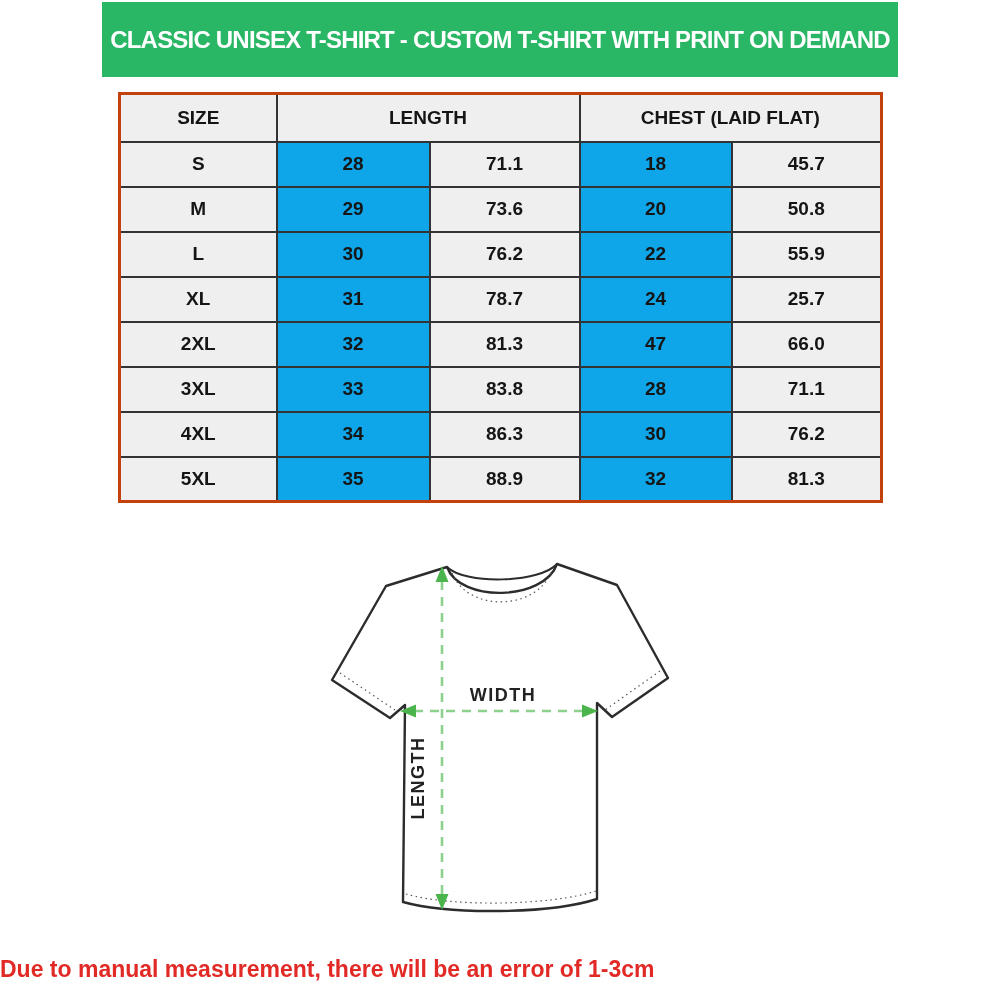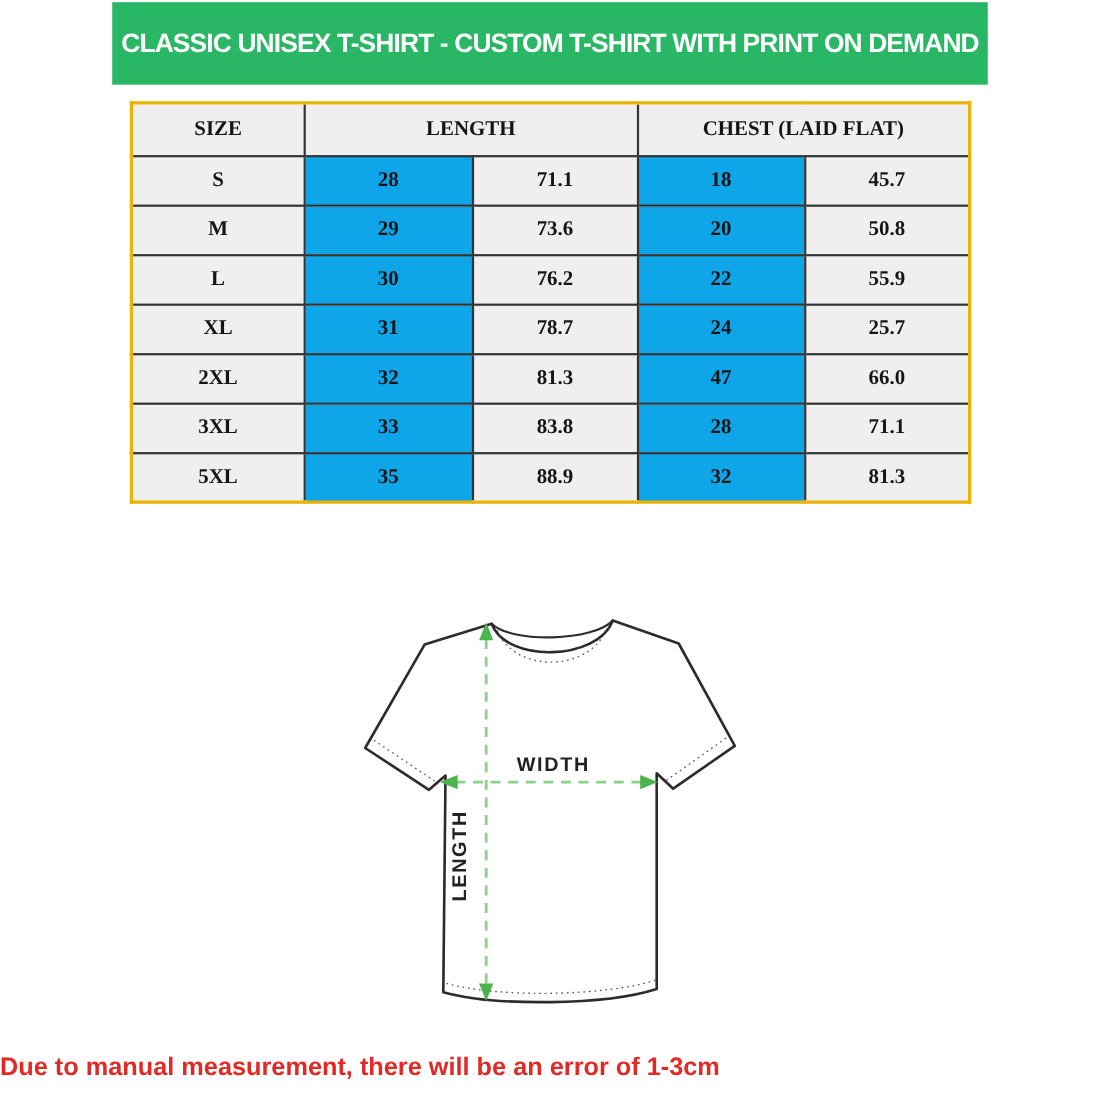--- a/index.html
+++ b/index.html
@@ -11,22 +11,21 @@
     display: flex; align-items: center; justify-content: center;
   }
   .banner-title {
     color: #ffffff; font-weight: bold; font-size: 24px; letter-spacing: -0.8px;
     white-space: nowrap; text-align: center;
   }
 
   table.size-chart {
     position: absolute; left: 118px; top: 92px; width: 762px;
     border-collapse: collapse; table-layout: fixed;
-    border: 3px solid #eab308;
-    font-family: Liberation Serif, serif;
+    border: 3px solid #c2410c;
   }
   table.size-chart td, table.size-chart th {
     border: 2px solid #333333;
     text-align: center; vertical-align: middle;
     color: #151515;
     overflow: hidden;
   }
   table.size-chart th { height: 48px; font-size: 19px; font-weight: bold; background: #efefef; }
   table.size-chart td { height: 45px; font-size: 19px; font-weight: bold; }
   td.cell-gray { background: #efefef; }
@@ -99,20 +98,27 @@
       <td class="cell-gray">66.0</td>
     </tr>
     <tr>
       <td class="cell-gray">3XL</td>
       <td class="cell-white">33</td>
       <td class="cell-gray">83.8</td>
       <td class="cell-white">28</td>
       <td class="cell-gray">71.1</td>
     </tr>
     <tr>
+      <td class="cell-gray">4XL</td>
+      <td class="cell-white">34</td>
+      <td class="cell-gray">86.3</td>
+      <td class="cell-white">30</td>
+      <td class="cell-gray">76.2</td>
+    </tr>
+    <tr>
       <td class="cell-gray">5XL</td>
       <td class="cell-white">35</td>
       <td class="cell-gray">88.9</td>
       <td class="cell-white">32</td>
       <td class="cell-gray">81.3</td>
     </tr>
   </tbody>
 </table>
 
 <svg class="shirt-diagram" viewBox="0 0 400 395" xmlns="http://www.w3.org/2000/svg">

